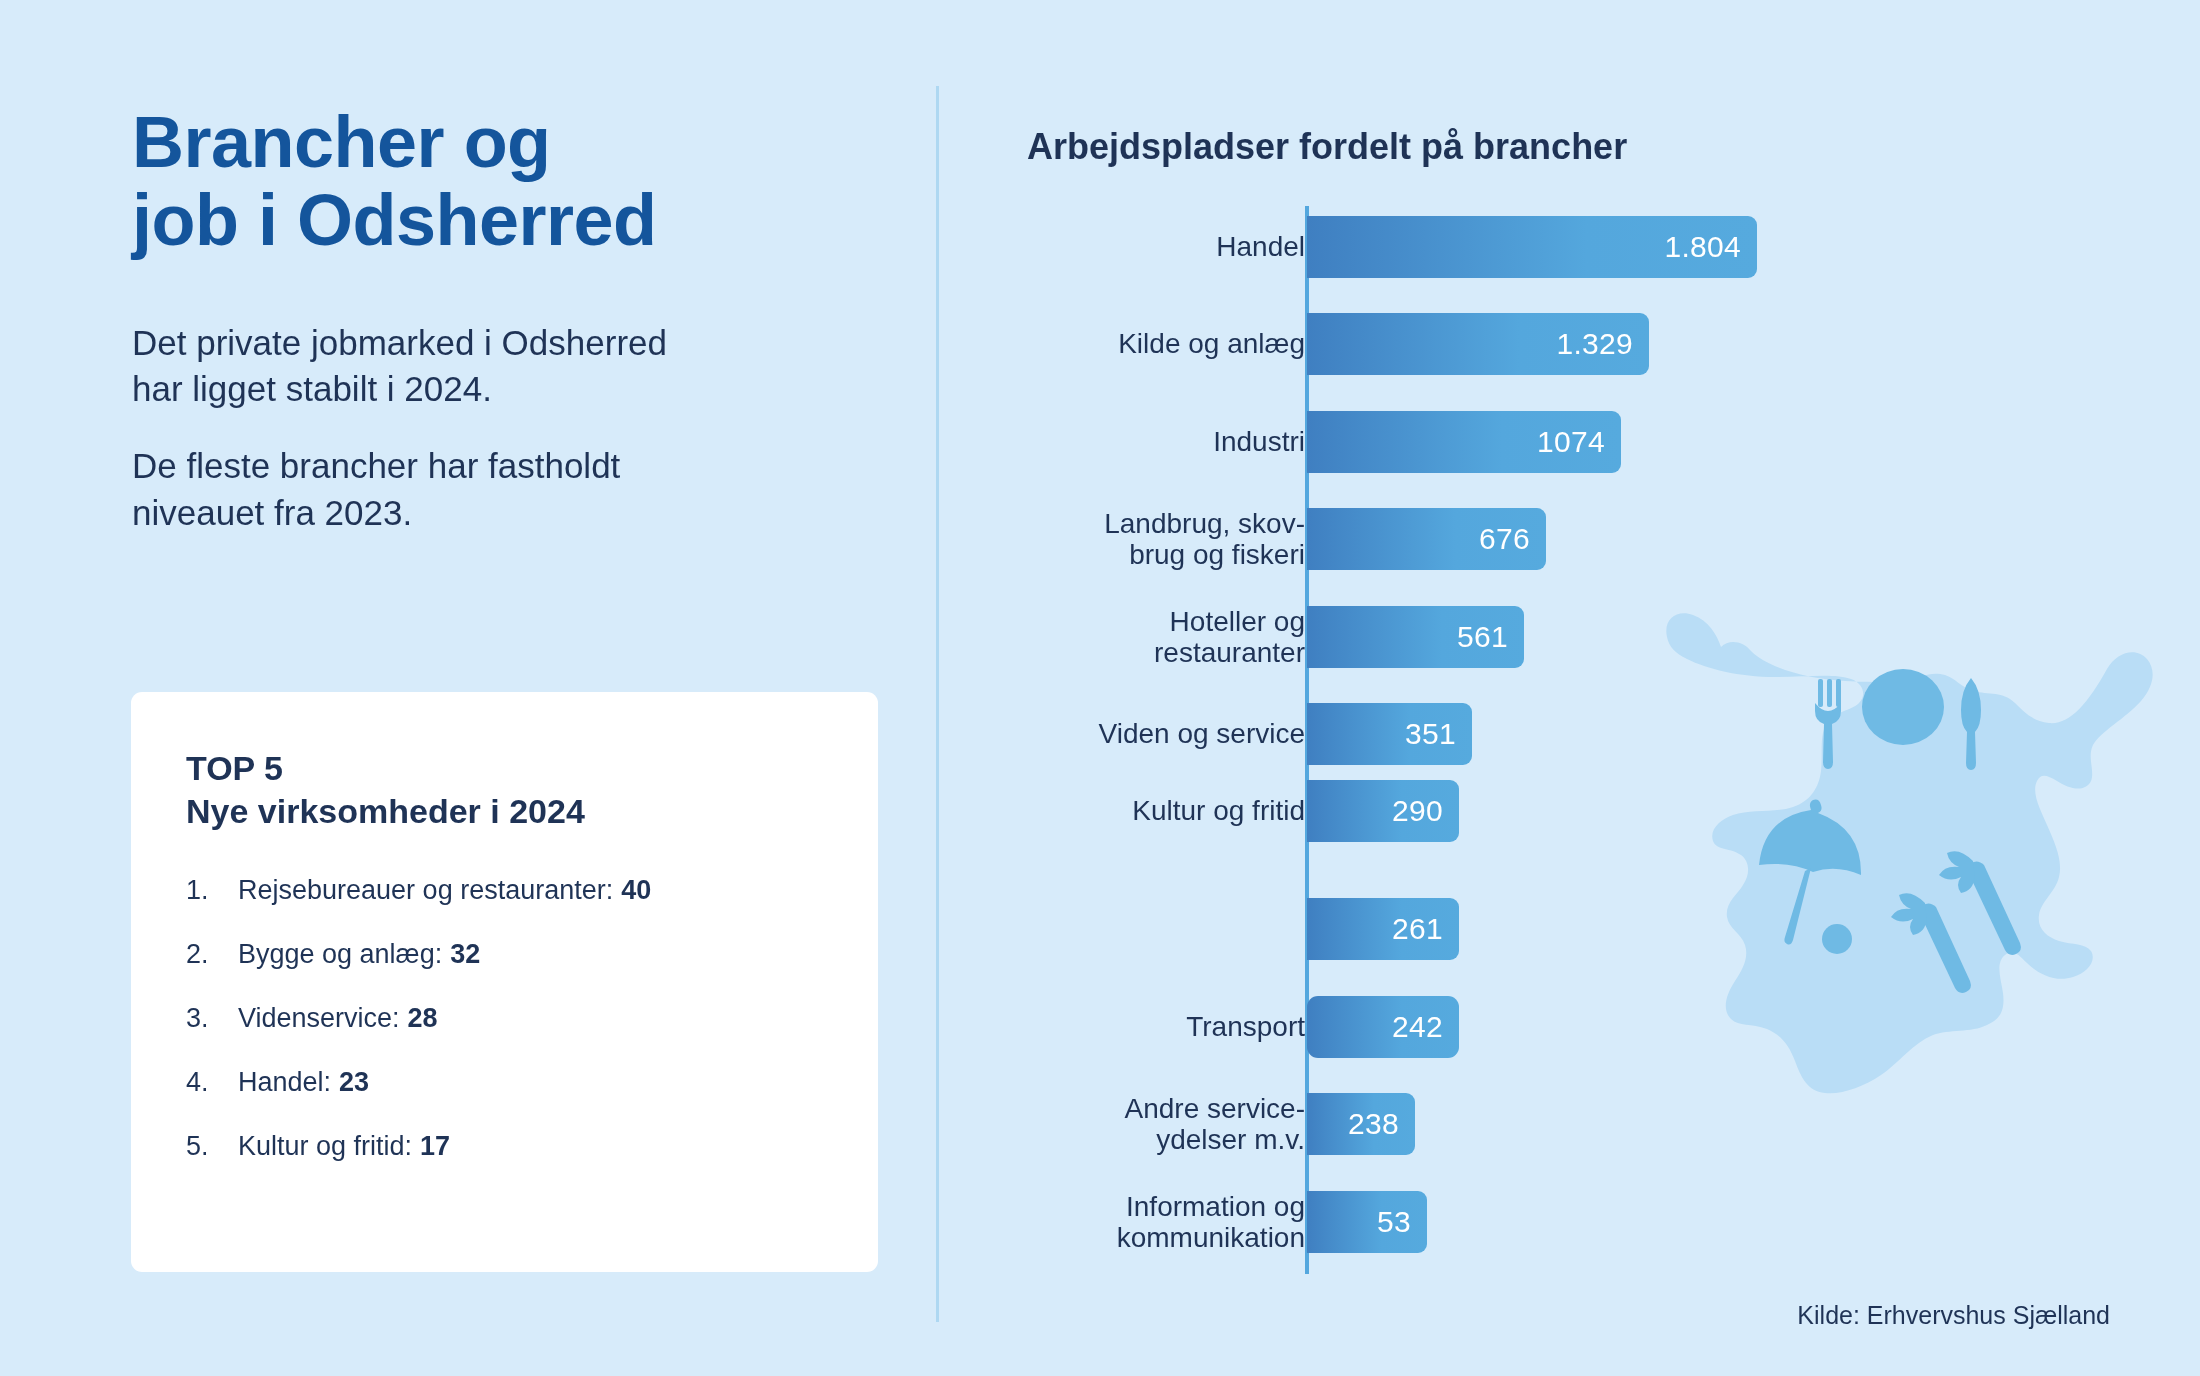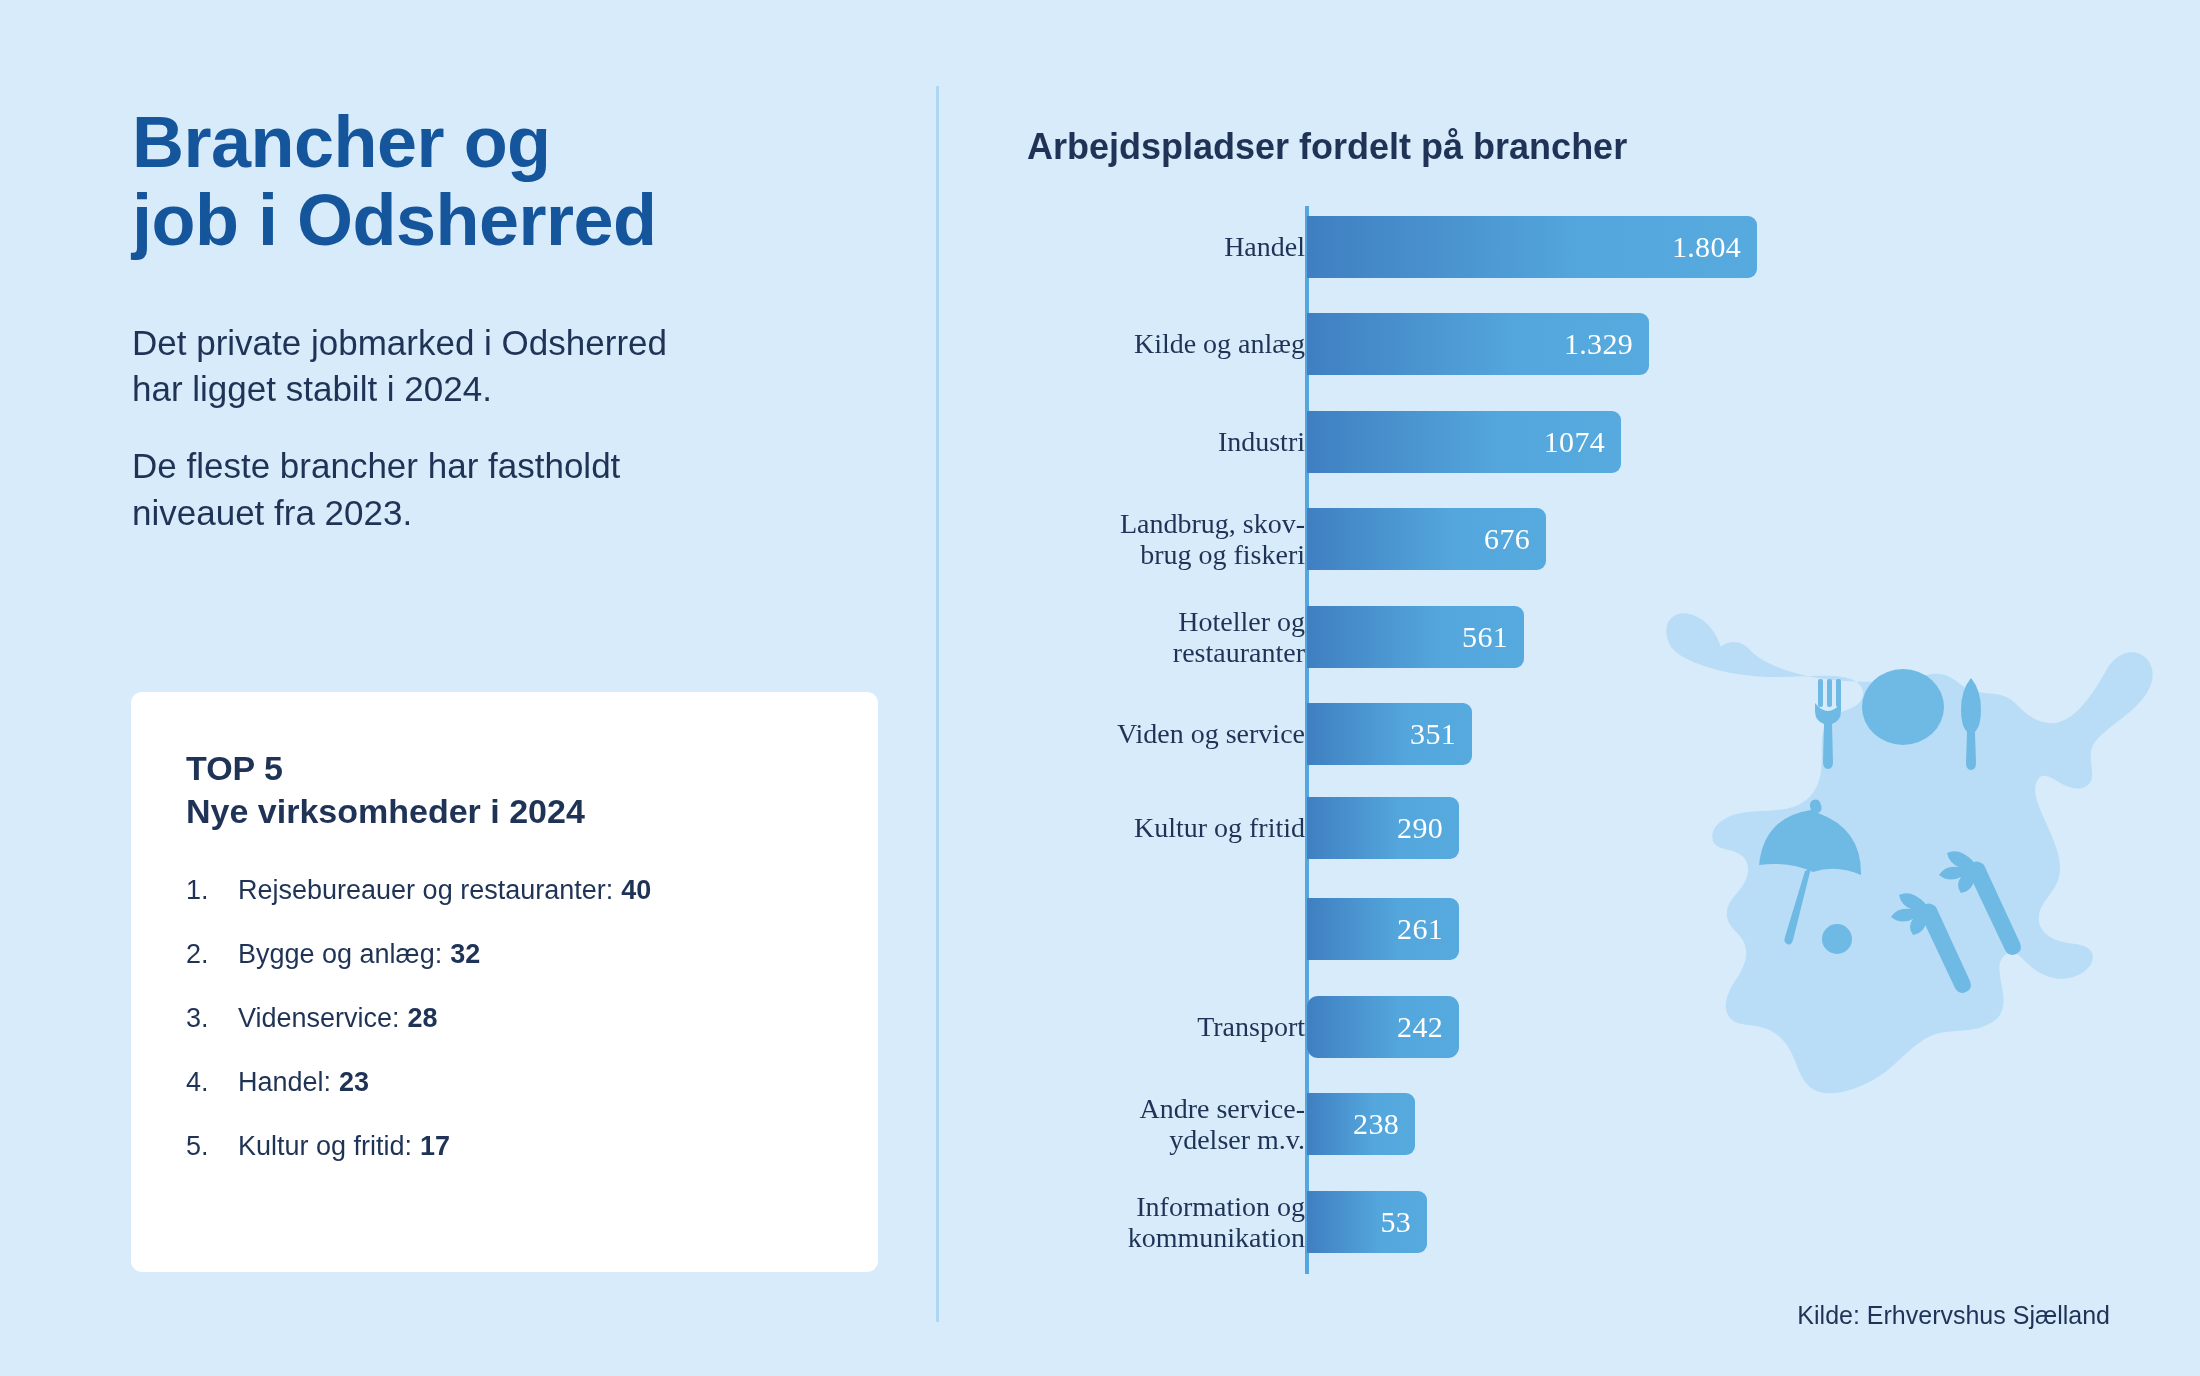--- a/index.html
+++ b/index.html
@@ -92,21 +92,20 @@
     position: absolute;
     left: 305px; top: 0;
     width: 4px; height: 1068px;
     background: #53a7de;
   }
   .bar-row {
     position: absolute;
     left: 0;
     height: 62px;
     width: 100%;
-    font-family: Liberation Serif, serif;
   }
   .bar-label {
     position: absolute;
     right: 100%;
     width: 320px;
     margin-right: 0;
     left: -15px;
     top: 0;
     height: 62px;
     display: flex;
@@ -311,21 +310,21 @@
           </div>
         </div>
         <div class="bar-row" style="top: 497px;">
           <div class="bar-label">Viden og service</div>
           <div class="bar-track">
             <div class="bar-fill" style="width: 165px;">
               <div class="bar-value">351</div>
             </div>
           </div>
         </div>
-        <div class="bar-row" style="top: 591px;">
+        <div class="bar-row" style="top: 574px;">
           <div class="bar-label">Kultur og fritid</div>
           <div class="bar-track">
             <div class="bar-fill" style="width: 152px;">
               <div class="bar-value">290</div>
             </div>
           </div>
         </div>
         <div class="bar-row" style="top: 692px;">
           <div class="bar-track">
             <div class="bar-fill" style="width: 152px;">

